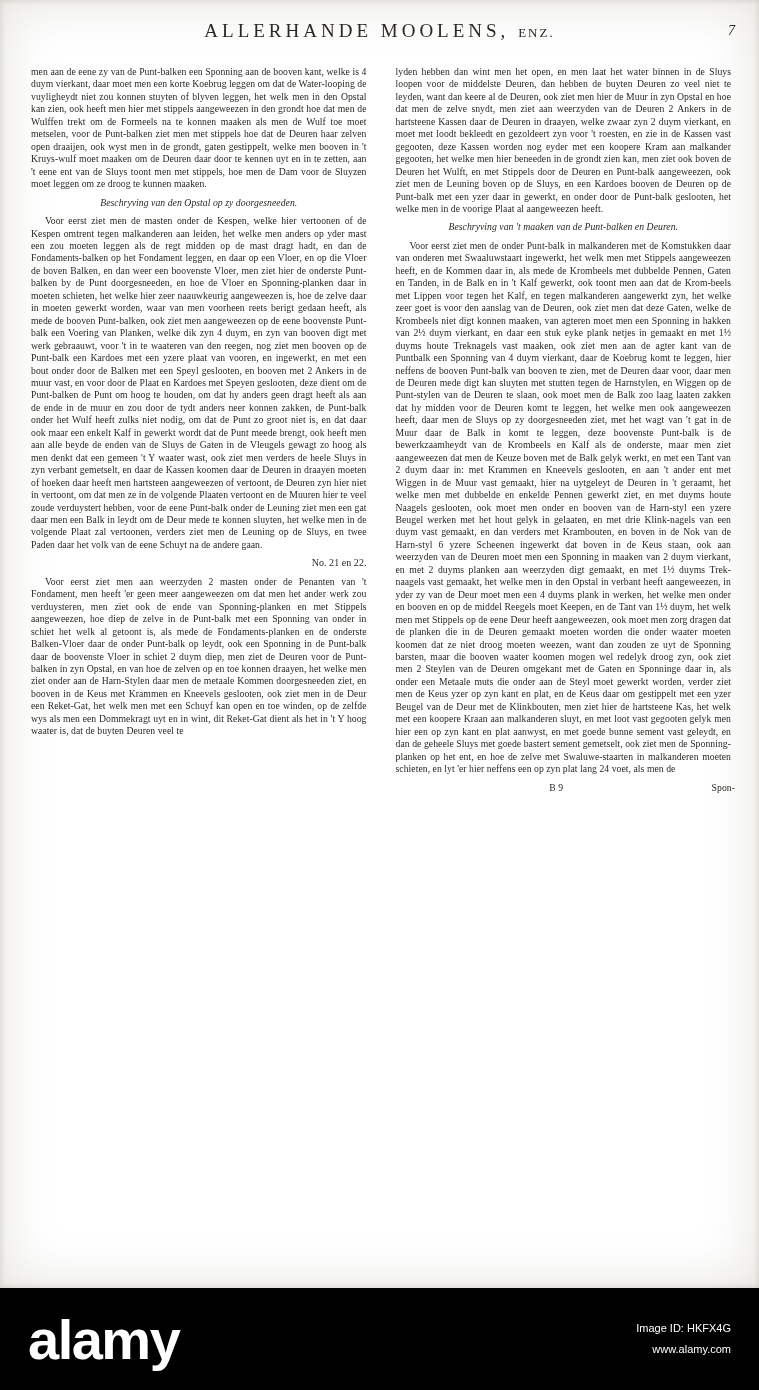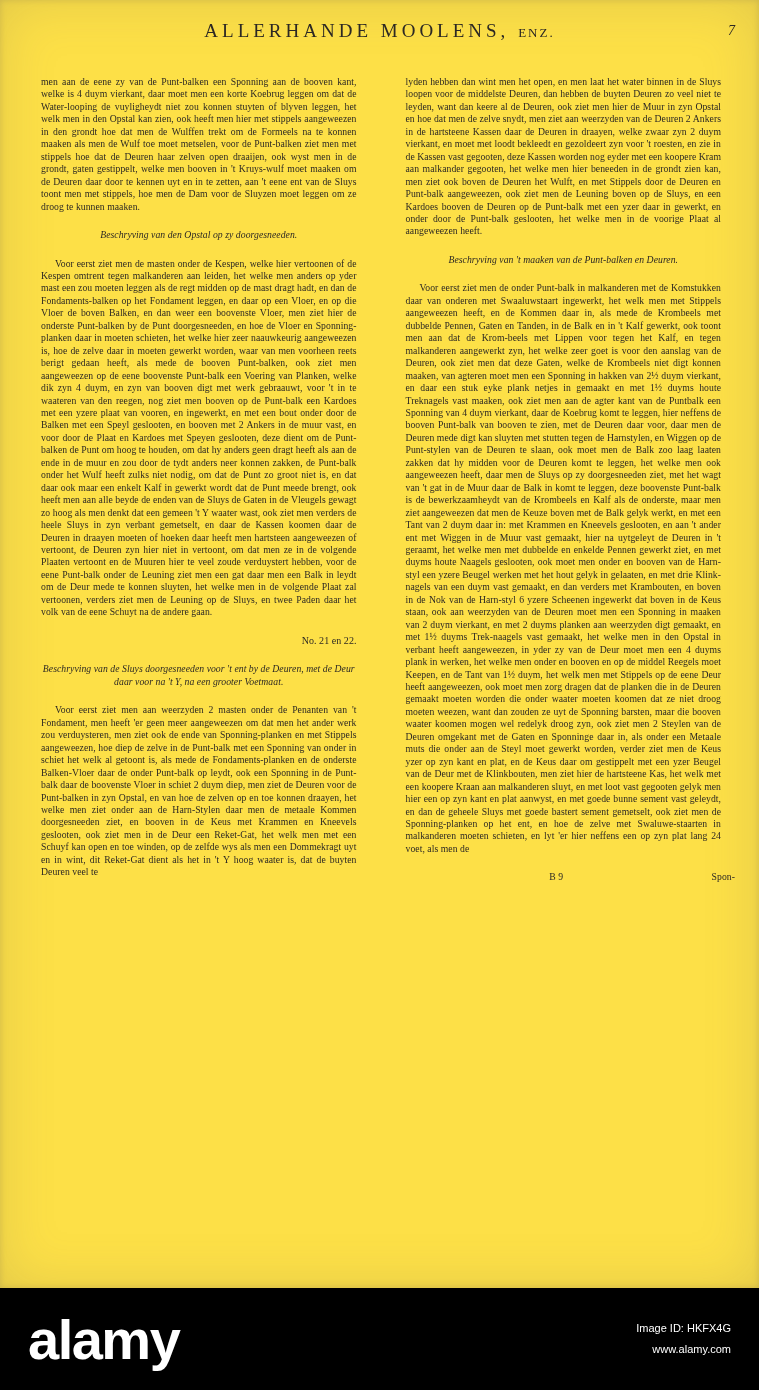--- a/index.html
+++ b/index.html
@@ -7,21 +7,21 @@
     position: relative;
     width: 759px; height: 1390px;
     margin: 0 auto;
     background: #efede7;
     overflow: hidden;
     font-family: "Liberation Serif", "DejaVu Serif", serif;
   }
   .scan {
     position: absolute; top: 0; left: 0;
     width: 759px; height: 1288px;
-    background: #fde047;
+    background: #ffffff;
     color: #2c2823;
     overflow: hidden;
     box-shadow: inset 0 0 55px rgba(115,105,85,.20), inset 0 0 6px rgba(115,105,85,.25);
     box-sizing: border-box;
   }
   .page-header { position: relative; height: 36px; margin-top: 20px; }
   .title {
     position: absolute; left: 0; right: 0; top: 0;
     text-align: center; margin: 0;
     font-size: 19px; font-weight: normal; letter-spacing: 4px;
@@ -35,21 +35,21 @@
   .columns {
     display: flex; gap: 17px;
     padding: 4px 22px 0 25px;
   }
   .col {
     flex: 1; min-width: 0;
     font-size: 9.7px; line-height: 12.45px;
     text-align: justify;
     letter-spacing: 0.05px;
   }
-  .col p { margin: 16px; }
+  .col p { margin: 6px; }
   p.indent { text-indent: 14px; }
   .heading {
     font-style: italic; text-align: center;
     margin: 11px 16px 11px 16px;
     line-height: 12.6px;
   }
   .section-number { text-align: right; margin: 12px 0 3px 0; font-size: 10px; }
   .colophon { position: relative; height: 14px; margin-top: 1px; }
   .sig { position: absolute; left: 46%; }
   .catchword { position: absolute; right: 2px; }
@@ -76,21 +76,20 @@
       <div class="page-number">7</div>
     </div>
 
     <div class="columns">
 
       <div class="col">
         <p class="noindent">men aan de eene zy van de Punt-balken een Sponning aan de booven kant, welke is 4 duym vierkant, daar moet men een korte Koebrug leggen om dat de Water-looping de vuyligheydt niet zou konnen stuyten of blyven leggen, het welk men in den Opstal kan zien, ook heeft men hier met stippels aangeweezen in den grondt hoe dat men de Wulffen trekt om de Formeels na te konnen maaken als men de Wulf toe moet metselen, voor de Punt-balken ziet men met stippels hoe dat de Deuren haar zelven open draaijen, ook wyst men in de grondt, gaten gestippelt, welke men booven in 't Kruys-wulf moet maaken om de Deuren daar door te kennen uyt en in te zetten, aan 't eene ent van de Sluys toont men met stippels, hoe men de Dam voor de Sluyzen moet leggen om ze droog te kunnen maaken.</p>
         <p class="heading">Beschryving van den Opstal op zy doorgesneeden.</p>
         <p class="indent">Voor eerst ziet men de masten onder de Kespen, welke hier vertoonen of de Kespen omtrent tegen malkanderen aan leiden, het welke men anders op yder mast een zou moeten leggen als de regt midden op de mast dragt hadt, en dan de Fondaments-balken op het Fondament leggen, en daar op een Vloer, en op die Vloer de boven Balken, en dan weer een boovenste Vloer, men ziet hier de onderste Punt-balken by de Punt doorgesneeden, en hoe de Vloer en Sponning-planken daar in moeten schieten, het welke hier zeer naauwkeurig aangeweezen is, hoe de zelve daar in moeten gewerkt worden, waar van men voorheen reets berigt gedaan heeft, als mede de booven Punt-balken, ook ziet men aangeweezen op de eene boovenste Punt-balk een Voering van Planken, welke dik zyn 4 duym, en zyn van booven digt met werk gebraauwt, voor 't in te waateren van den reegen, nog ziet men booven op de Punt-balk een Kardoes met een yzere plaat van vooren, en ingewerkt, en met een bout onder door de Balken met een Speyl geslooten, en booven met 2 Ankers in de muur vast, en voor door de Plaat en Kardoes met Speyen geslooten, deze dient om de Punt-balken de Punt om hoog te houden, om dat hy anders geen dragt heeft als aan de ende in de muur en zou door de tydt anders neer konnen zakken, de Punt-balk onder het Wulf heeft zulks niet nodig, om dat de Punt zo groot niet is, en dat daar ook maar een enkelt Kalf in gewerkt wordt dat de Punt meede brengt, ook heeft men aan alle beyde de enden van de Sluys de Gaten in de Vleugels gewagt zo hoog als men denkt dat een gemeen 't Y waater wast, ook ziet men verders de heele Sluys in zyn verbant gemetselt, en daar de Kassen koomen daar de Deuren in draayen moeten of hoeken daar heeft men hartsteen aangeweezen of vertoont, de Deuren zyn hier niet in vertoont, om dat men ze in de volgende Plaaten vertoont en de Muuren hier te veel zoude verduystert hebben, voor de eene Punt-balk onder de Leuning ziet men een gat daar men een Balk in leydt om de Deur mede te konnen sluyten, het welke men in de volgende Plaat zal vertoonen, verders ziet men de Leuning op de Sluys, en twee Paden daar het volk van de eene Schuyt na de andere gaan.</p>
         <p class="section-number">No. 21 en 22.</p>
-        <p class="heading">Beschryving van de Sluys doorgesneeden voor 't ent by de Deuren, met de Deur daar voor na 't Y, na een grooter Voetmaat.</p>
         <p class="indent">Voor eerst ziet men aan weerzyden 2 masten onder de Penanten van 't Fondament, men heeft 'er geen meer aangeweezen om dat men het ander werk zou verduysteren, men ziet ook de ende van Sponning-planken en met Stippels aangeweezen, hoe diep de zelve in de Punt-balk met een Sponning van onder in schiet het welk al getoont is, als mede de Fondaments-planken en de onderste Balken-Vloer daar de onder Punt-balk op leydt, ook een Sponning in de Punt-balk daar de boovenste Vloer in schiet 2 duym diep, men ziet de Deuren voor de Punt-balken in zyn Opstal, en van hoe de zelven op en toe konnen draayen, het welke men ziet onder aan de Harn-Stylen daar men de metaale Kommen doorgesneeden ziet, en booven in de Keus met Krammen en Kneevels geslooten, ook ziet men in de Deur een Reket-Gat, het welk men met een Schuyf kan open en toe winden, op de zelfde wys als men een Dommekragt uyt en in wint, dit Reket-Gat dient als het in 't Y hoog waater is, dat de buyten Deuren veel te</p>
       </div>
 
       <div class="col">
         <p class="noindent">lyden hebben dan wint men het open, en men laat het water binnen in de Sluys loopen voor de middelste Deuren, dan hebben de buyten Deuren zo veel niet te leyden, want dan keere al de Deuren, ook ziet men hier de Muur in zyn Opstal en hoe dat men de zelve snydt, men ziet aan weerzyden van de Deuren 2 Ankers in de hartsteene Kassen daar de Deuren in draayen, welke zwaar zyn 2 duym vierkant, en moet met loodt bekleedt en gezoldeert zyn voor 't roesten, en zie in de Kassen vast gegooten, deze Kassen worden nog eyder met een koopere Kram aan malkander gegooten, het welke men hier beneeden in de grondt zien kan, men ziet ook boven de Deuren het Wulft, en met Stippels door de Deuren en Punt-balk aangeweezen, ook ziet men de Leuning boven op de Sluys, en een Kardoes booven de Deuren op de Punt-balk met een yzer daar in gewerkt, en onder door de Punt-balk geslooten, het welke men in de voorige Plaat al aangeweezen heeft.</p>
         <p class="heading">Beschryving van 't maaken van de Punt-balken en Deuren.</p>
         <p class="indent">Voor eerst ziet men de onder Punt-balk in malkanderen met de Komstukken daar van onderen met Swaaluwstaart ingewerkt, het welk men met Stippels aangeweezen heeft, en de Kommen daar in, als mede de Krombeels met dubbelde Pennen, Gaten en Tanden, in de Balk en in 't Kalf gewerkt, ook toont men aan dat de Krom-beels met Lippen voor tegen het Kalf, en tegen malkanderen aangewerkt zyn, het welke zeer goet is voor den aanslag van de Deuren, ook ziet men dat deze Gaten, welke de Krombeels niet digt konnen maaken, van agteren moet men een Sponning in hakken van 2½ duym vierkant, en daar een stuk eyke plank netjes in gemaakt en met 1½ duyms houte Treknagels vast maaken, ook ziet men aan de agter kant van de Puntbalk een Sponning van 4 duym vierkant, daar de Koebrug komt te leggen, hier neffens de booven Punt-balk van booven te zien, met de Deuren daar voor, daar men de Deuren mede digt kan sluyten met stutten tegen de Harnstylen, en Wiggen op de Punt-stylen van de Deuren te slaan, ook moet men de Balk zoo laag laaten zakken dat hy midden voor de Deuren komt te leggen, het welke men ook aangeweezen heeft, daar men de Sluys op zy doorgesneeden ziet, met het wagt van 't gat in de Muur daar de Balk in komt te leggen, deze boovenste Punt-balk is de bewerkzaamheydt van de Krombeels en Kalf als de onderste, maar men ziet aangeweezen dat men de Keuze boven met de Balk gelyk werkt, en met een Tant van 2 duym daar in: met Krammen en Kneevels geslooten, en aan 't ander ent met Wiggen in de Muur vast gemaakt, hier na uytgeleyt de Deuren in 't geraamt, het welke men met dubbelde en enkelde Pennen gewerkt ziet, en met duyms houte Naagels geslooten, ook moet men onder en booven van de Harn-styl een yzere Beugel werken met het hout gelyk in gelaaten, en met drie Klink-nagels van een duym vast gemaakt, en dan verders met Krambouten, en boven in de Nok van de Harn-styl 6 yzere Scheenen ingewerkt dat boven in de Keus staan, ook aan weerzyden van de Deuren moet men een Sponning in maaken van 2 duym vierkant, en met 2 duyms planken aan weerzyden digt gemaakt, en met 1½ duyms Trek-naagels vast gemaakt, het welke men in den Opstal in verbant heeft aangeweezen, in yder zy van de Deur moet men een 4 duyms plank in werken, het welke men onder en booven en op de middel Reegels moet Keepen, en de Tant van 1½ duym, het welk men met Stippels op de eene Deur heeft aangeweezen, ook moet men zorg dragen dat de planken die in de Deuren gemaakt moeten worden die onder waater moeten koomen dat ze niet droog moeten weezen, want dan zouden ze uyt de Sponning barsten, maar die booven waater koomen mogen wel redelyk droog zyn, ook ziet men 2 Steylen van de Deuren omgekant met de Gaten en Sponninge daar in, als onder een Metaale muts die onder aan de Steyl moet gewerkt worden, verder ziet men de Keus yzer op zyn kant en plat, en de Keus daar om gestippelt met een yzer Beugel van de Deur met de Klinkbouten, men ziet hier de hartsteene Kas, het welk met een koopere Kraan aan malkanderen sluyt, en met loot vast gegooten gelyk men hier een op zyn kant en plat aanwyst, en met goede bunne sement vast geleydt, en dan de geheele Sluys met goede bastert sement gemetselt, ook ziet men de Sponning-planken op het ent, en hoe de zelve met Swaluwe-staarten in malkanderen moeten schieten, en lyt 'er hier neffens een op zyn plat lang 24 voet, als men de</p>
         <div class="colophon">
           <span class="sig">B 9</span>
           <span class="catchword">Spon-</span>

